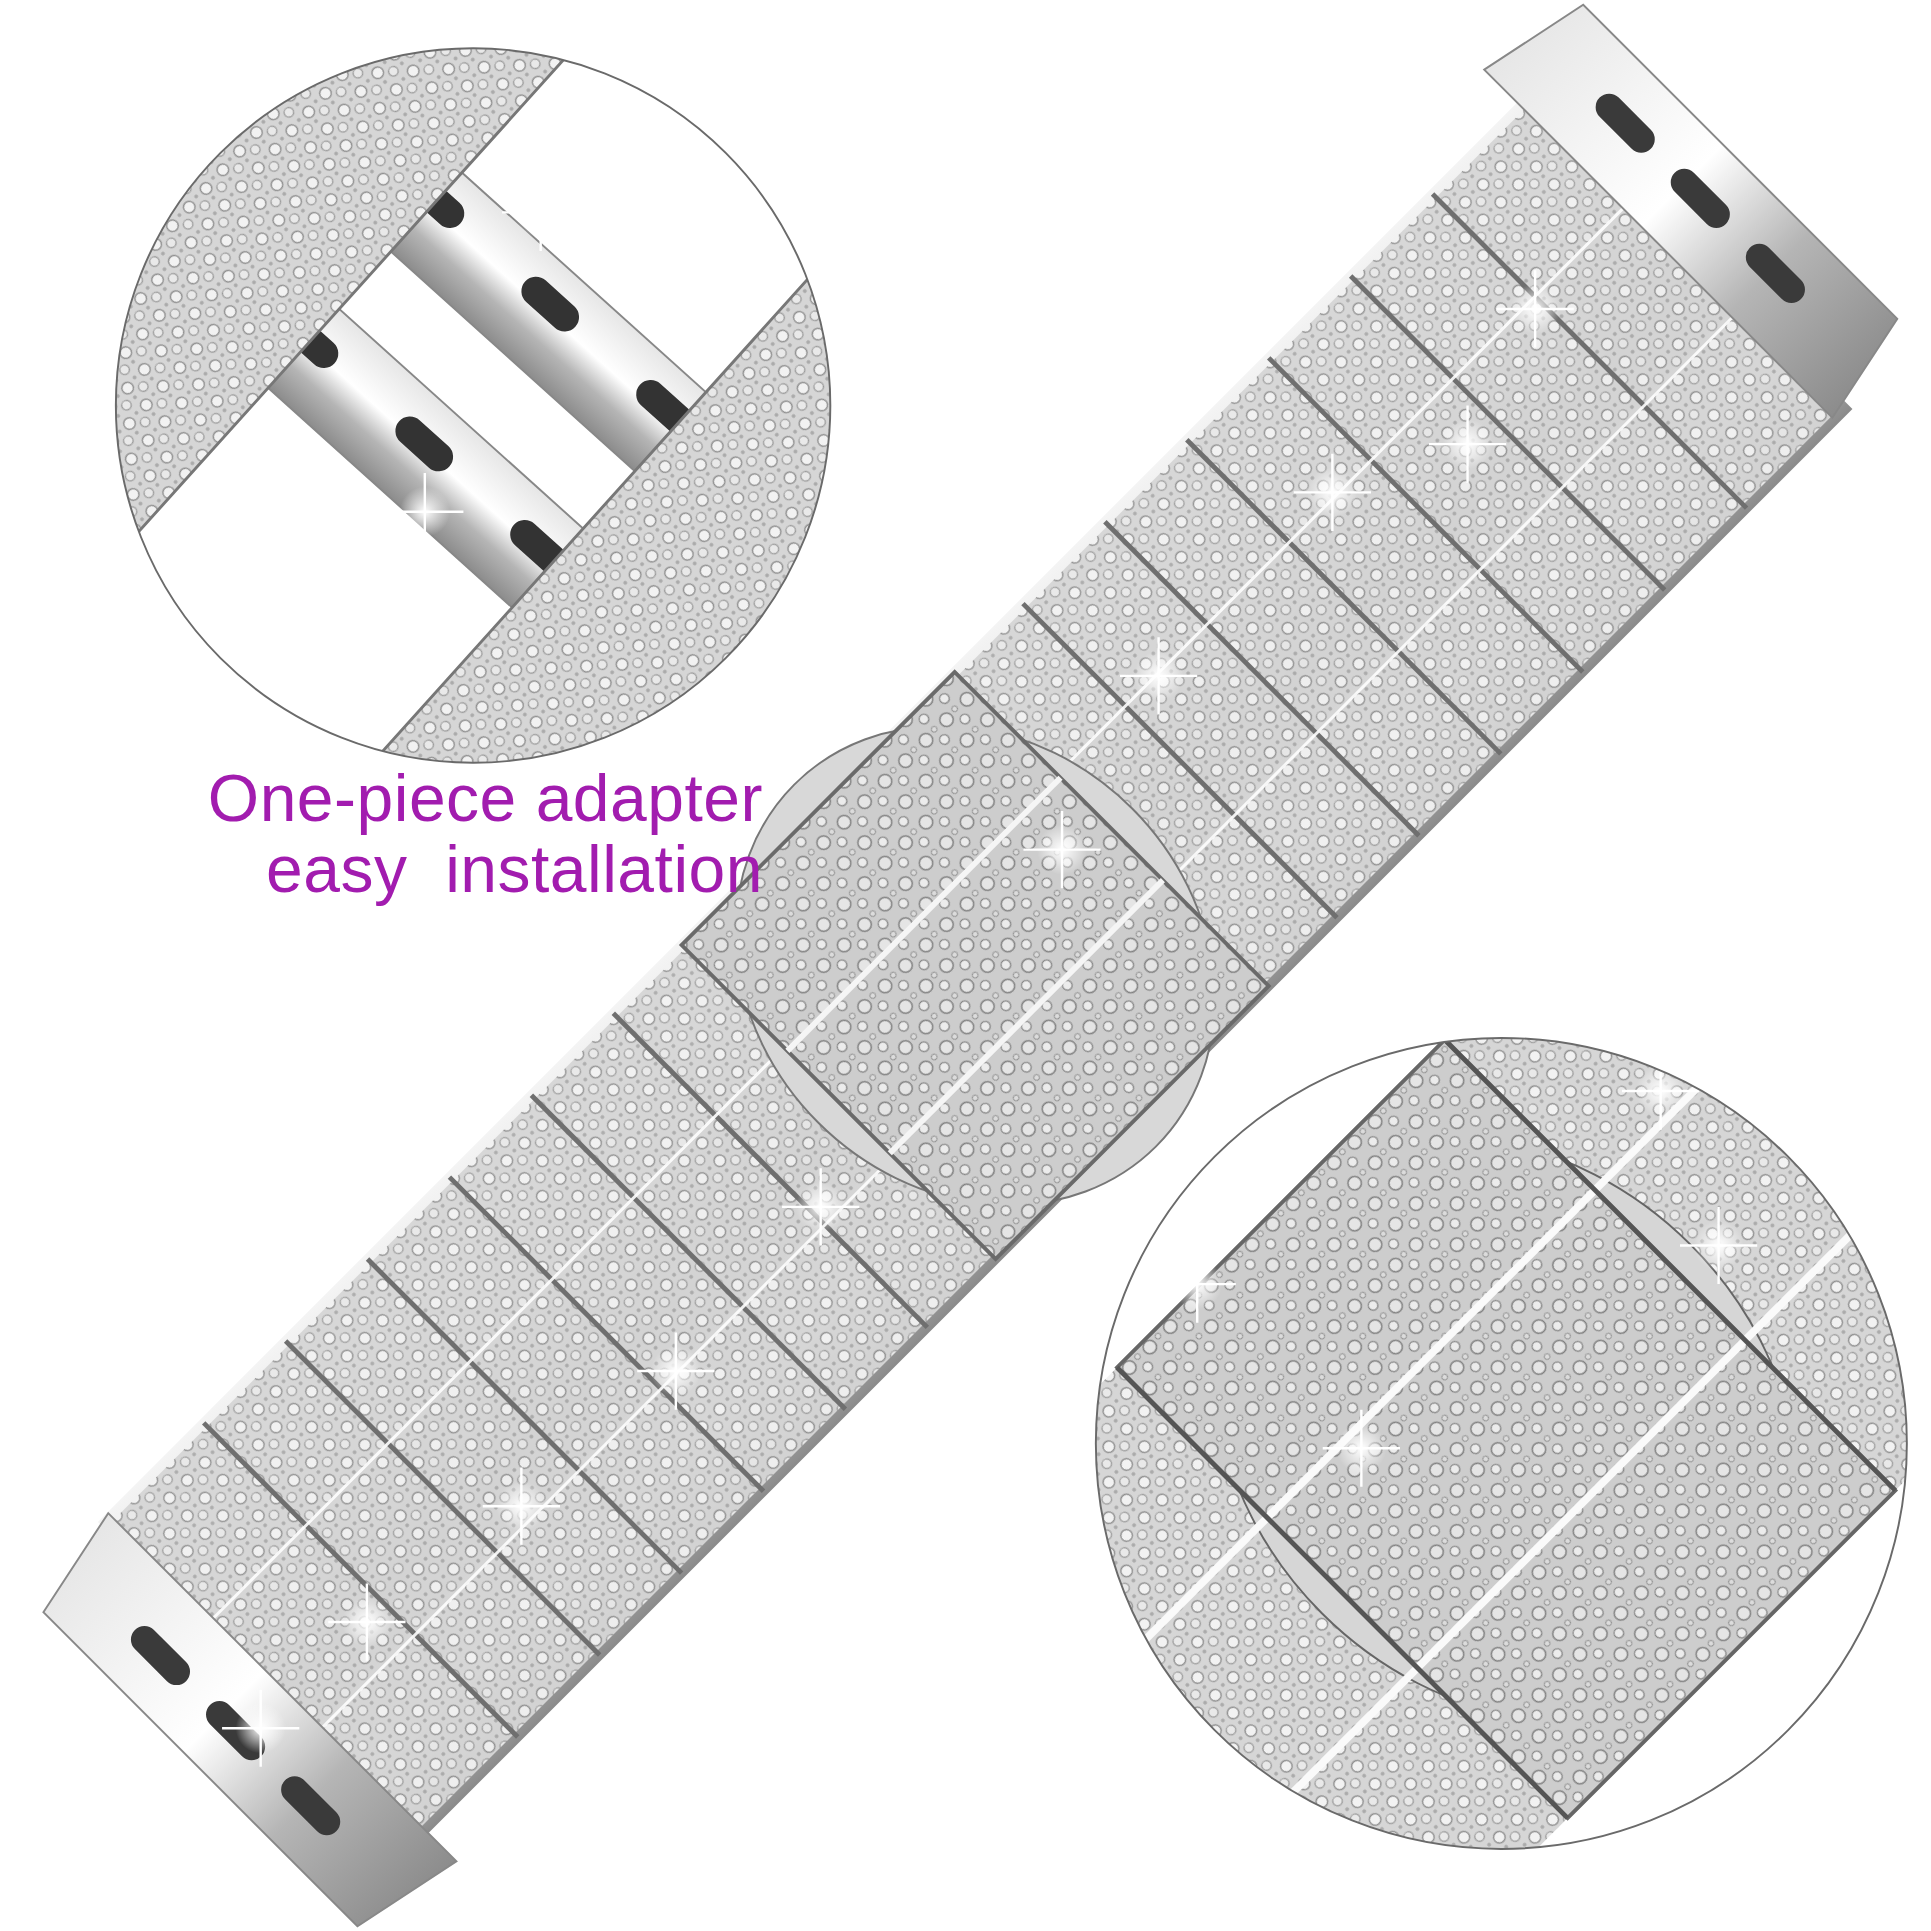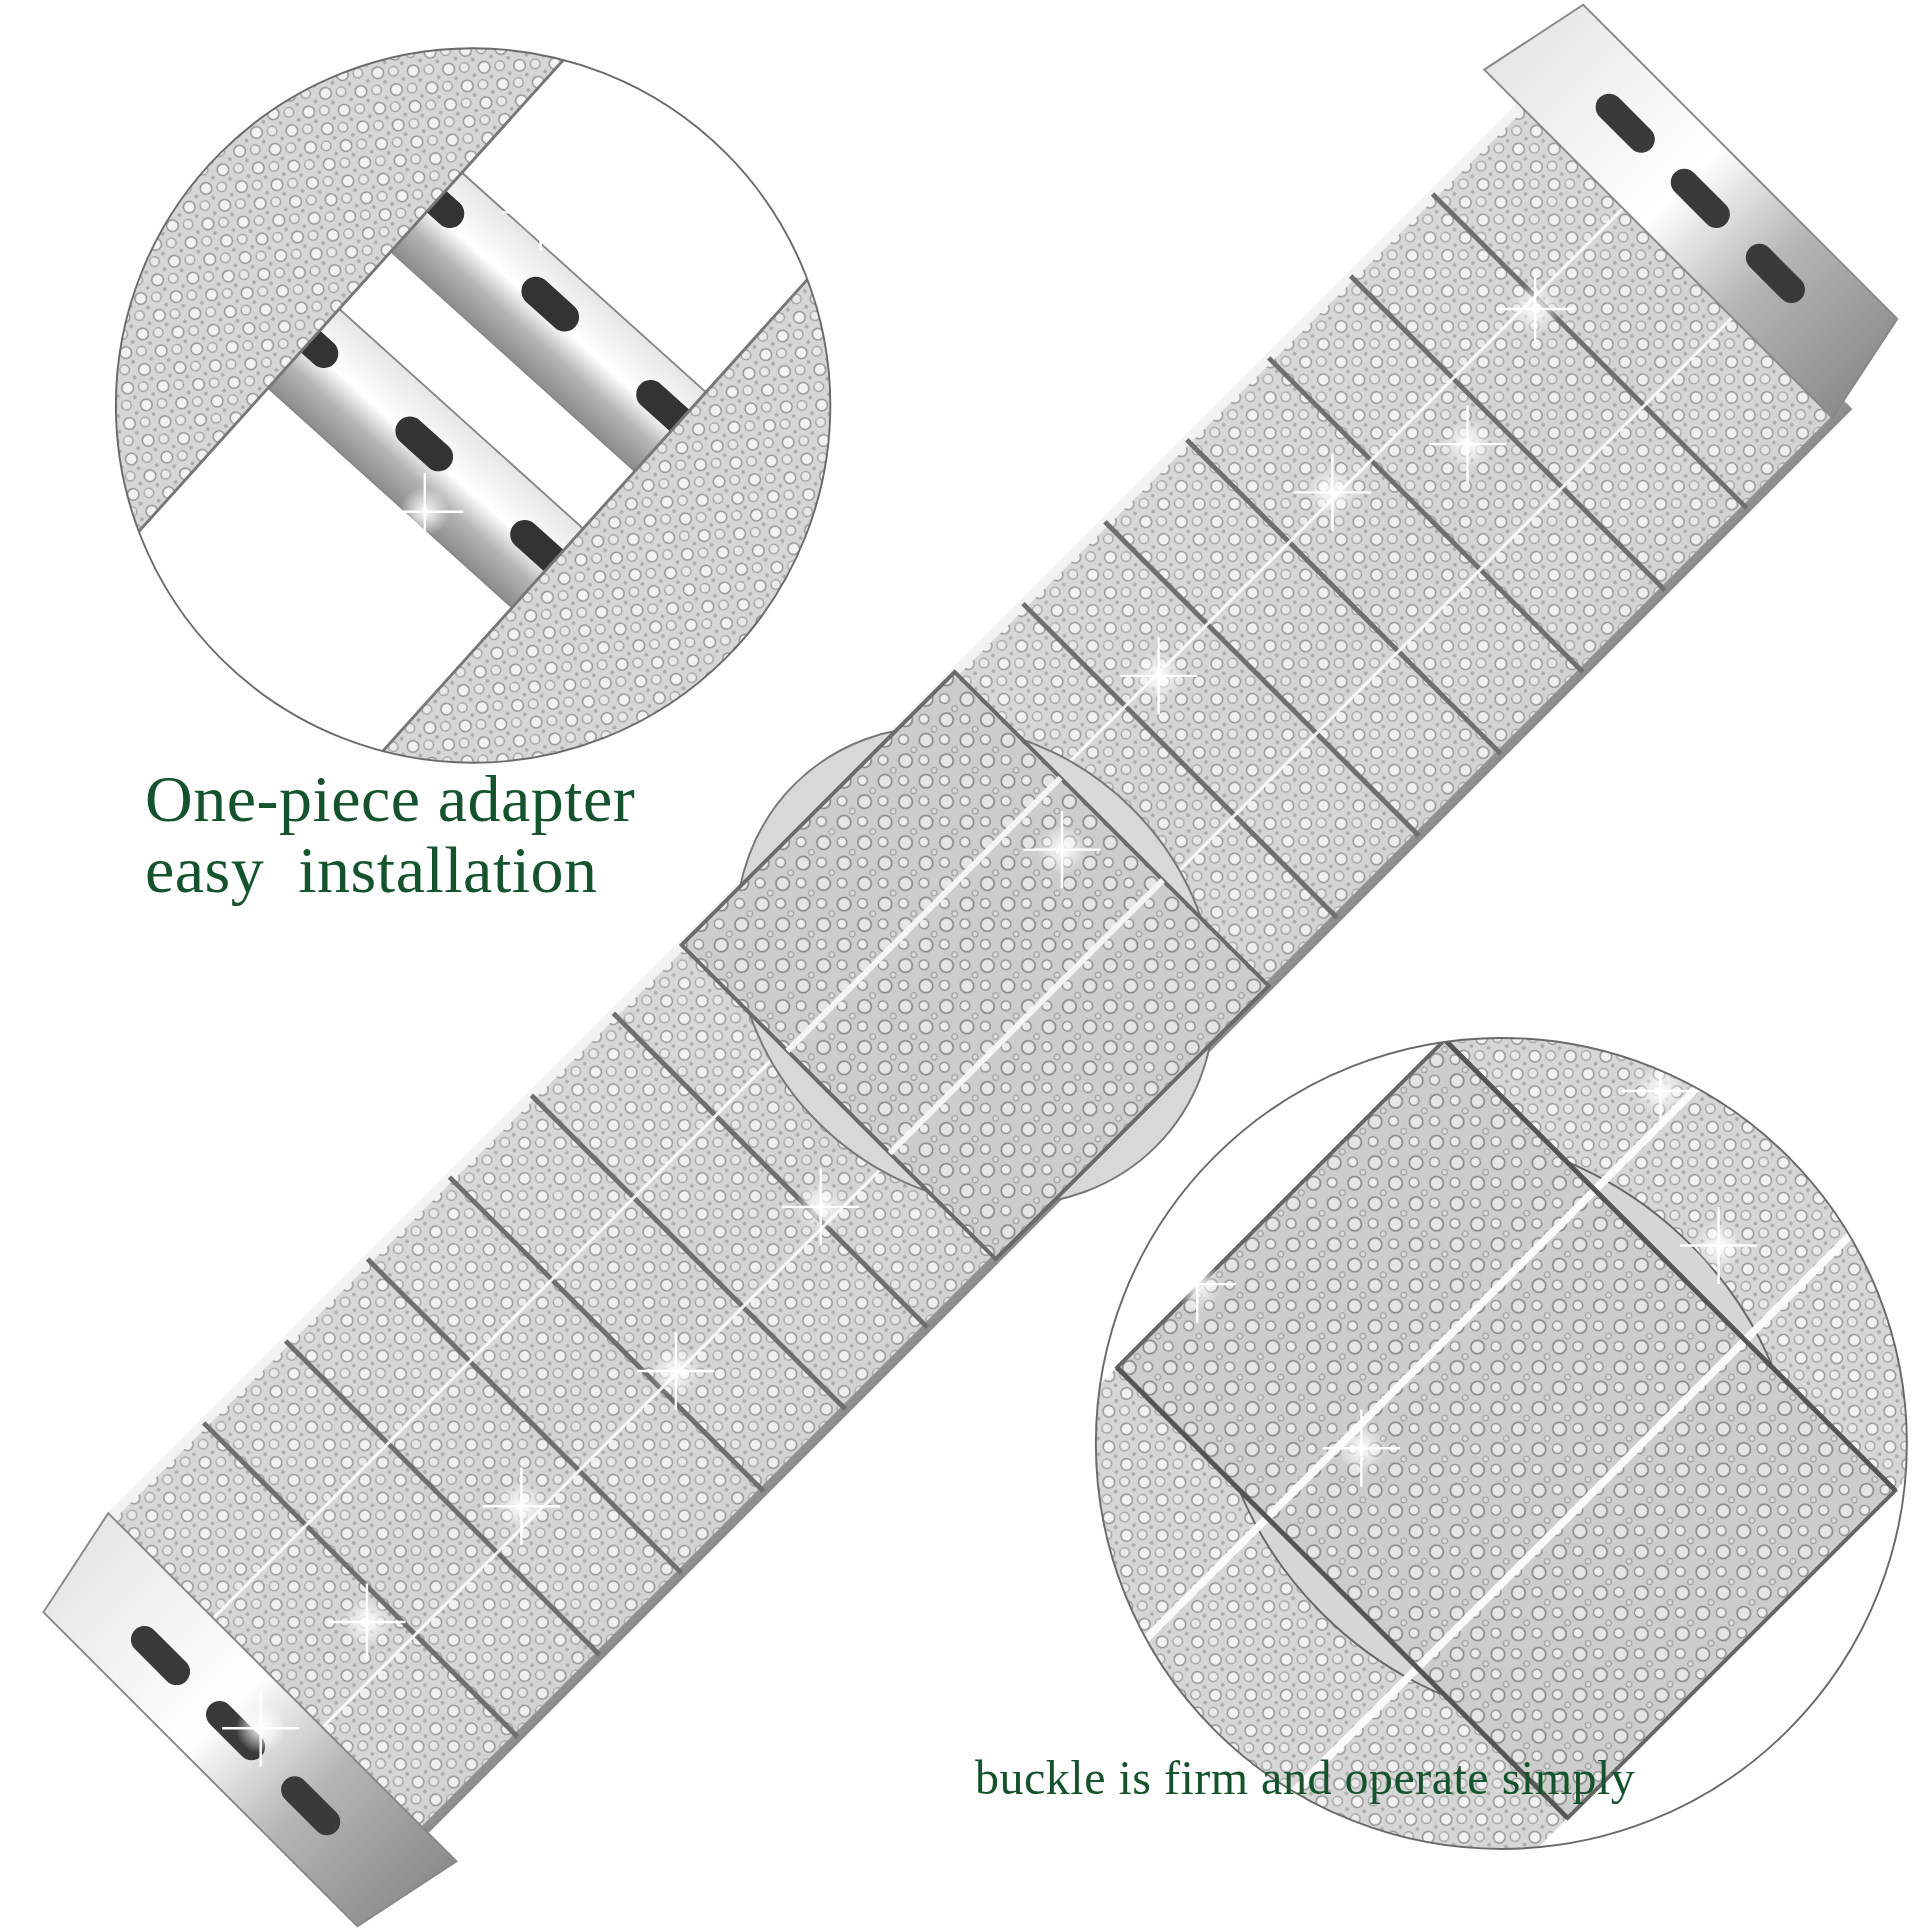--- a/index.html
+++ b/index.html
@@ -1,18 +1,18 @@
 <!DOCTYPE html>
 <html><head>
 <meta charset="utf-8">
 <style>
   html, body { margin:0; padding:0; background:#ffffff; }
   body { width:1931px; height:1931px; position:relative; overflow:hidden; font-family:"Liberation Sans", sans-serif; }
   .layer { position:absolute; left:0; top:0; width:1931px; height:1931px; }
-  .caption { position:absolute; color:#14532d; text-align:left; line-height:1.08; letter-spacing:0.5px;font-family:Liberation Serif, serif; }
+  .caption { position:absolute; color:#a21caf; text-align:right; line-height:1.08; letter-spacing:0.5px; }
   .caption-top { left:145px; top:763px; width:618px; font-size:66px; }
   .caption-bottom { left:975px; top:1752px; width:956px; font-size:48px; }
   .caption span { display:block; white-space:pre; }
 </style>
 </head>
 <body>
 
 <svg class="layer" viewBox="0 0 2000 2000" xmlns="http://www.w3.org/2000/svg">
   <defs>
     <linearGradient id="metal" x1="0" y1="0" x2="0" y2="1">
@@ -167,15 +167,14 @@
     <circle cx="1555" cy="1495" r="420" fill="none" stroke="#6a6a6a" stroke-width="2"></circle>
   </g>
 </svg>
 
 <div class="caption caption-top">
   <span>One-piece adapter</span>
   <span>easy  installation</span>
 </div>
 
 <div class="caption caption-bottom">
-  <span>buckle is firm and operate simply</span>
 </div>
 
 
 </body></html>

